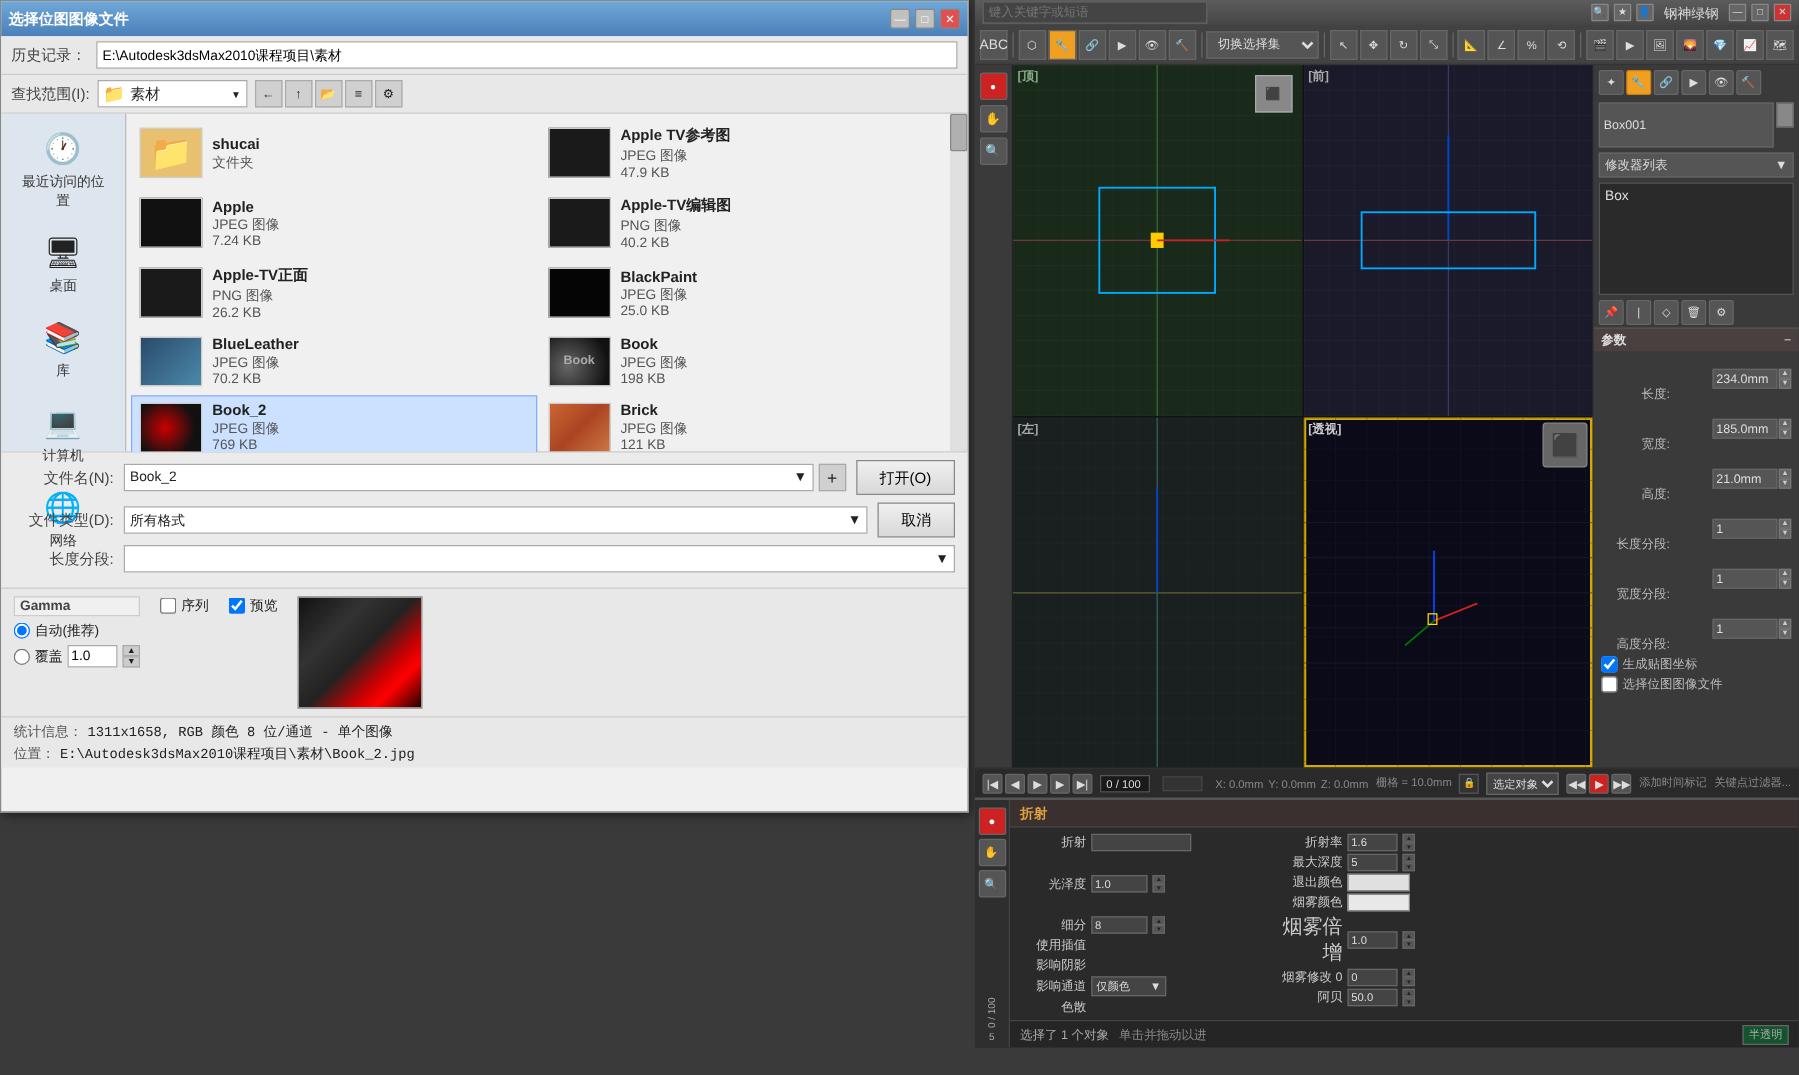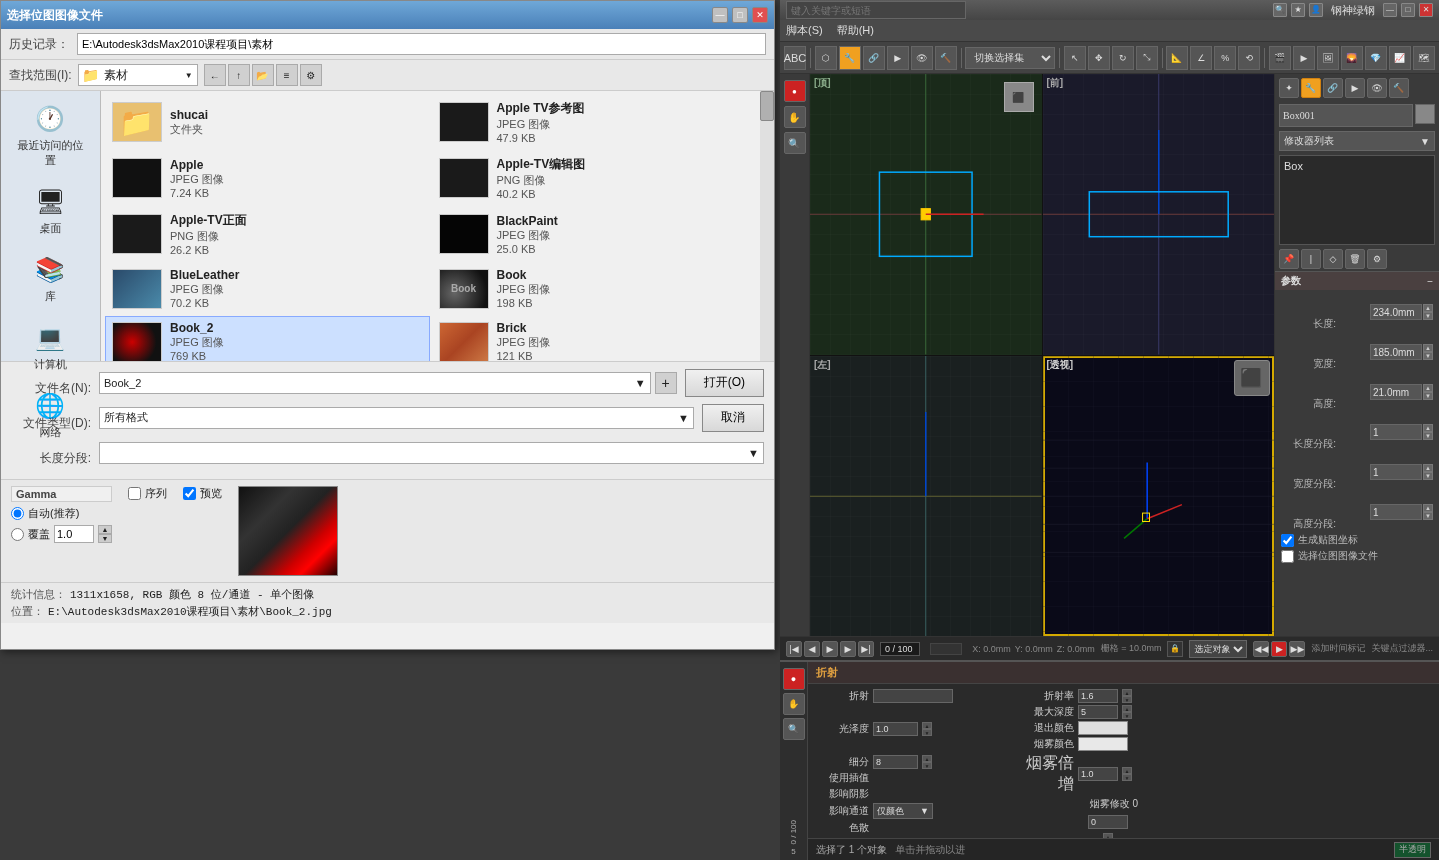--- a/index.html
+++ b/index.html
@@ -124,21 +124,21 @@
 
     
     .dialog-bottom {
       padding: 6px 10px;
       background: #ebebeb;
       border-top: 1px solid #ccc;
     }
     .form-row {
       display: flex; align-items: center; gap: 8px; margin-bottom: 6px;
     }
-    .form-label { width: 80px; text-align: right; color: #444; font-size: 12px; margin-top: 12px; }
+    .form-label { width: 80px; text-align: right; color: #444; font-size: 12px; }
     .form-combo {
       flex: 1;
       height: 22px;
       border: 1px solid #aaa;
       background: #fff;
       padding: 0 4px;
       font-size: 11px;
       display: flex; align-items: center; justify-content: space-between;
     }
     .form-combo-text { font-size: 11px; }
@@ -287,23 +287,23 @@
       border-radius: 2px;
       display: flex; align-items: center; justify-content: center;
       font-size: 9px; color: #ddd; cursor: pointer;
     }
     .rp-icon-btn.active { background: #f0a020; border-color: #d08010; }
     .rp-name-box {
       margin: 2px 4px;
       display: flex; gap: 2px;
     }
     .rp-name-input {
-      flex: 1; height: 23px;
+      flex: 1; height: 36px;
       background: #555; border: 1px solid #666;
-      color: #ddd; font-size: 10px; padding: 0 3px; font-family: Liberation Serif, serif;
+      color: #ddd; font-size: 10px; padding: 0 3px;
     }
     .rp-color-box {
       width: 20px; height: 20px;
       background: #888; border: 1px solid #666;
     }
     .rp-combo-row {
       margin: 2px 4px;
       height: 20px;
       background: #555; border: 1px solid #666;
       color: #ddd; font-size: 10px;
@@ -655,24 +655,20 @@
       <div class="win-btn">🔍</div>
       <div class="win-btn">★</div>
       <div class="win-btn">👤</div>
       <span style="color:#ddd; font-size:11px; margin:0 4px;">钢神绿钢</span>
       <div class="win-btn">—</div>
       <div class="win-btn">□</div>
       <div class="win-btn close">✕</div>
     </div>
   </div>
 
-  <div class="max-menus">
-    <span>脚本(S)</span>
-    <span>帮助(H)</span>
-  </div>
 
   <div class="max-main-toolbar">
 
     <div class="mtb-btn" style="font-size:11px;">ABC</div>
     <div class="mtb-sep"></div>
     <div class="mtb-btn">⬡</div>
     <div class="mtb-btn" style="background:#f0a020;">🔧</div>
     <div class="mtb-btn">🔗</div>
     <div class="mtb-btn">▶</div>
     <div class="mtb-btn">👁</div>
@@ -1046,21 +1042,21 @@
 
           <div style="display:flex; align-items:center; padding:1px 6px; gap:4px;">
             <span style="color:#ccc; font-size:16px; width:60px; text-align:right;">烟雾倍增</span>
             <input style="width: 40px; height: 14px; background: rgb(68, 68, 68); border: 1px solid rgb(102, 102, 102); color: rgb(221, 221, 221); font-size: 9px; padding: 0px 2px;" id="fog-mult" value="1.0">
             <div style="display:flex; flex-direction:column;">
               <div style="width:10px; height:7px; background:#555; border:1px solid #666; font-size:5px; cursor:pointer; display:flex; align-items:center; justify-content:center;">▲</div>
               <div style="width:10px; height:7px; background:#555; border:1px solid #666; font-size:5px; cursor:pointer; display:flex; align-items:center; justify-content:center;">▼</div>
             </div>
           </div>
 
-          <div style="display:flex; align-items:center; padding:1px 6px; gap:4px;flex-direction:column;">
+          <div style="display:flex; padding:1px 6px; gap:4px;">
             <span style="color:#ccc; font-size:10px; width:60px; text-align:right;">烟雾修改 0</span>
             <input style="width: 40px; height: 14px; background: rgb(68, 68, 68); border: 1px solid rgb(102, 102, 102); color: rgb(221, 221, 221); font-size: 9px; padding: 0px 2px;" id="fog-bias" value="0">
             <div style="display:flex; flex-direction:column;">
               <div style="width:10px; height:7px; background:#555; border:1px solid #666; font-size:5px; cursor:pointer; display:flex; align-items:center; justify-content:center;">▲</div>
               <div style="width:10px; height:7px; background:#555; border:1px solid #666; font-size:5px; cursor:pointer; display:flex; align-items:center; justify-content:center;">▼</div>
             </div>
           </div>
 
           <div style="display:flex; align-items:center; padding:1px 6px; gap:4px;">
             <span style="color:#ccc; font-size:10px; width:60px; text-align:right;">阿贝</span>

